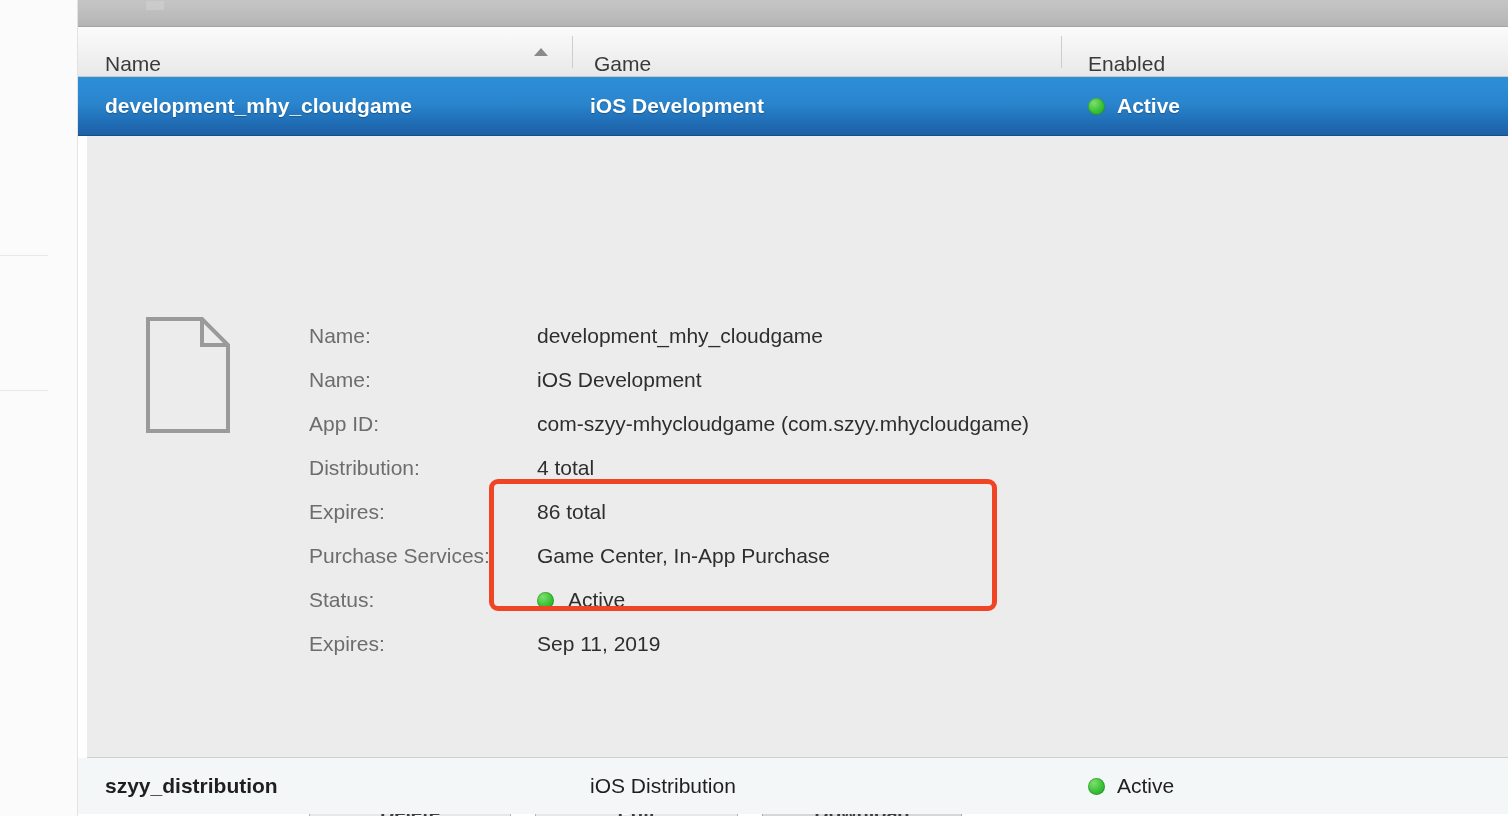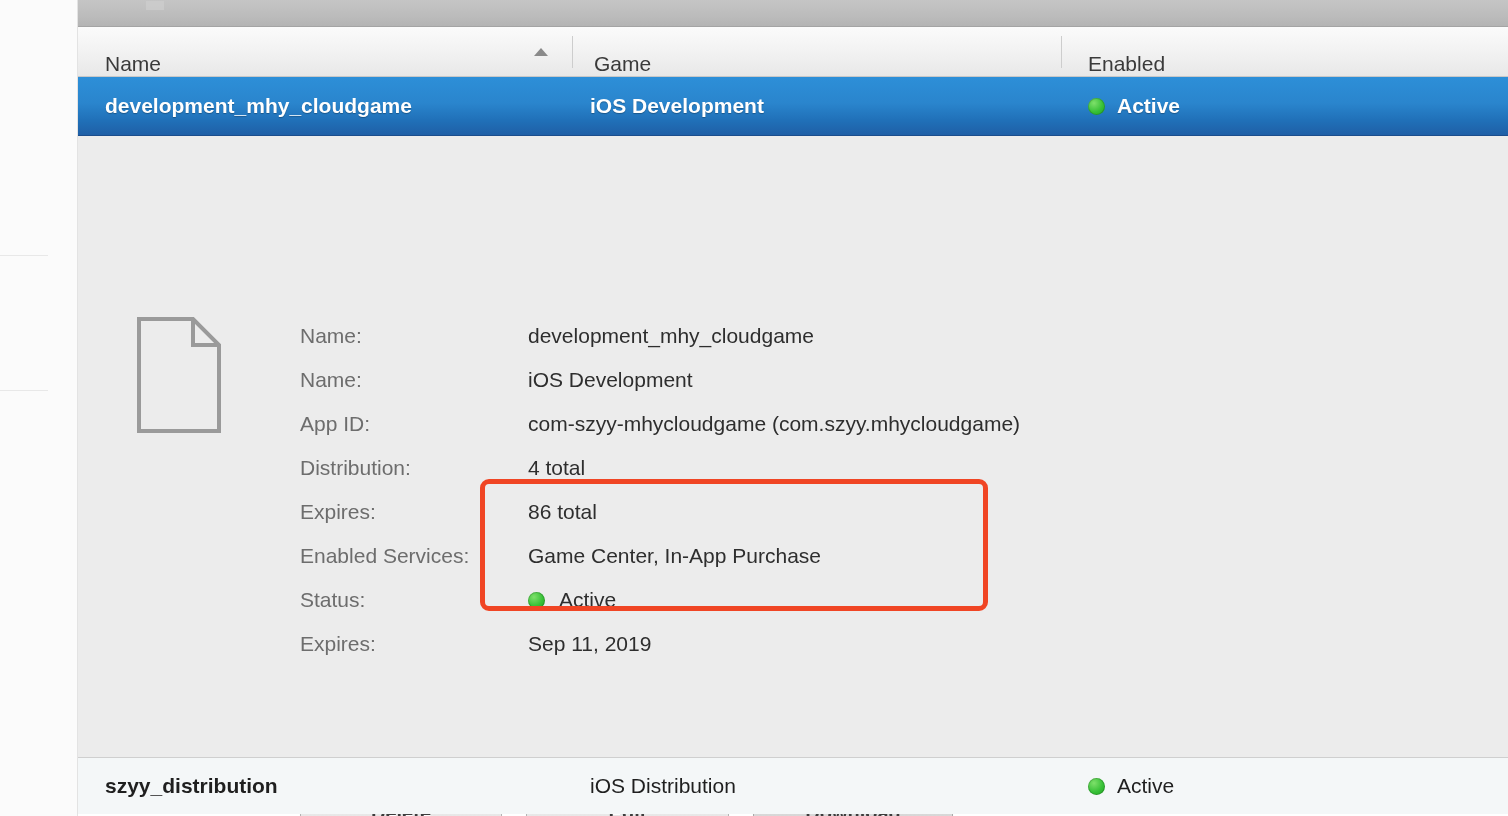--- a/index.html
+++ b/index.html
@@ -146,20 +146,21 @@
     flex: 0 0 auto;
   }
 
   
   .detail {
     position: relative;
     height: 622px;
     background: #ececec;
     border-bottom: 1px solid #cfcfcf;
     box-sizing: border-box;
+    margin-left: 9px;
   }
 
   .doc-icon {
     position: absolute;
     left: 58px;
     top: 180px;
     width: 86px;
     height: 118px;
   }
 
@@ -304,21 +305,21 @@
         </div>
         <div class="field-row">
           <span class="field-label">Distribution:</span>
           <span class="field-value">4 total</span>
         </div>
         <div class="field-row">
           <span class="field-label">Expires:</span>
           <span class="field-value">86 total</span>
         </div>
         <div class="field-row">
-          <span class="field-label">Enabled Services:</span>
+          <span class="field-label">Purchase Services:</span>
           <span class="field-value">Game Center, In-App Purchase</span>
         </div>
         <div class="field-row">
           <span class="field-label">Status:</span>
           <span class="field-value with-dot">
             <span class="dot"></span>
             <span>Active</span>
           </span>
         </div>
         <div class="field-row">

